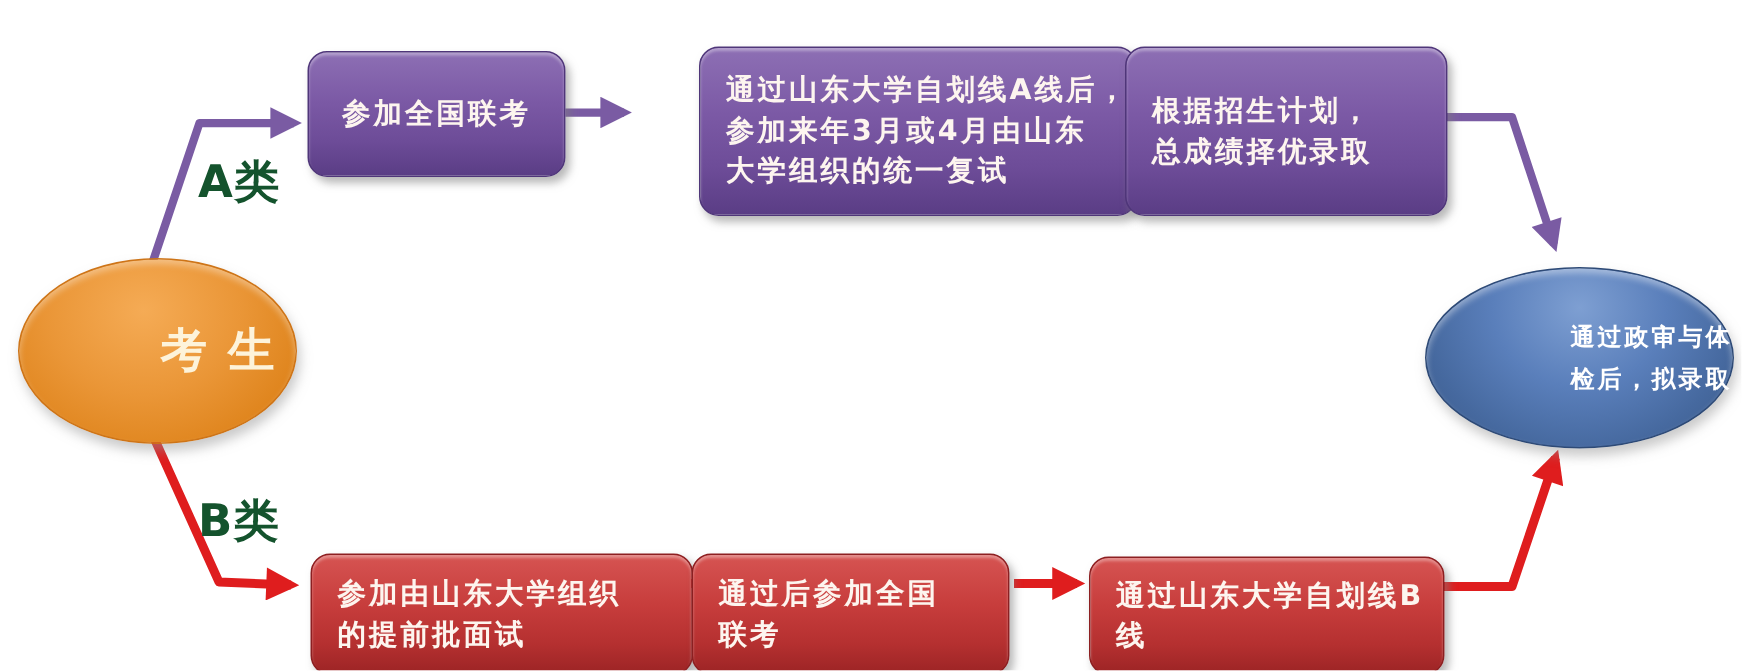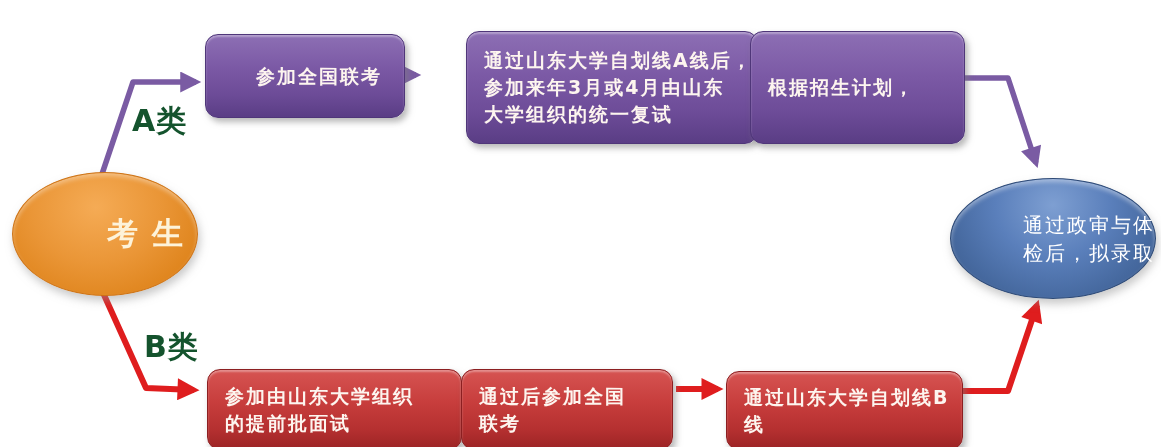--- a/index.html
+++ b/index.html
@@ -24,21 +24,20 @@
     font-weight: bold;
     font-size: 19px;
     line-height: 27px;
     letter-spacing: 2px;
   }
   .box .ln { white-space: nowrap; }
   .purple {
     background: linear-gradient(180deg, #8d6fb4 0%, #7b59a5 40%, #6d4c98 72%, #5a3d85 100%);
     border: 1px solid #4f3679;
     box-shadow: 3px 4px 6px rgba(125,125,125,0.55), inset 0 2px 2px rgba(255,255,255,0.35);
-    padding-left: 28px;
   }
   .red {
     background: linear-gradient(180deg, #d65452 0%, #c73d3c 42%, #b53030 75%, #9c2425 100%);
     border: 1px solid #8c1f21;
     box-shadow: 3px 4px 6px rgba(125,125,125,0.55), inset 0 2px 2px rgba(255,255,255,0.35);
     margin-top: 20px;
   }
   .lefttext { align-items: flex-start; padding-left: 17px; }
   .centertext { align-items: center; text-align: center; }
   .ellipse {
@@ -56,40 +55,40 @@
     font-size: 31px;
     letter-spacing: 14px;
     text-indent: 14px;
   }
   .end-ellipse {
     left: 950px; top: 178px; width: 204px; height: 119px;
     background: radial-gradient(ellipse at 50% 22%, #7e9fd2 0%, #5a7fbb 40%, #46699f 72%, #3a5988 100%);
     border: 1px solid #2e4a76;
     box-shadow: 2px 5px 8px rgba(150,150,150,0.5), inset 0 3px 4px rgba(255,255,255,0.4);
     color: #ffffff;
-    font-weight: normal;
-    font-size: 20px;
+    font-weight: bold;
+    font-size: 16px;
     line-height: 28px;
     letter-spacing: 2px;
   }
   .box-a1 { left: 205px; top: 34px; width: 170px; height: 82px; }
   .box-a2 { left: 424px; top: 31px; width: 273px; height: 111px; margin-left: 42px; }
   .box-a3 { left: 750px; top: 31px; width: 196px; height: 111px; }
   .box-b1 { left: 207px; top: 349px; width: 236px; height: 79px; }
   .box-b2 { left: 461px; top: 349px; width: 193px; height: 79px; }
   .box-b3 { left: 726px; top: 351px; width: 218px; height: 77px; }
   .branch-label {
     position: absolute; z-index: 3;
     color: #14532d;
     font-weight: bold;
     font-size: 30px;
     letter-spacing: 1px;
   }
   .label-a { left: 132px; top: 101px; }
-  .label-b { left: 144px; top: 327px; }
+  .label-b { left: 132px; top: 327px; }
 </style>
 </head>
 <body>
 
 <div class="canvas">
 
   <svg class="arrows" viewBox="0 0 1161 447" xmlns="http://www.w3.org/2000/svg">
     <defs>
       <marker id="mpurple" viewBox="0 0 10 10" refX="7.5" refY="5" markerWidth="24" markerHeight="21" orient="auto" markerUnits="userSpaceOnUse">
         <path d="M0,0 L10,5 L0,10 Z" fill="#7a5ba3"></path>
@@ -122,20 +121,21 @@
   </div>
 
   <div class="shape box purple lefttext box-a2">
     <div class="ln">通过山东大学自划线A线后，</div>
     <div class="ln">参加来年3月或4月由山东</div>
     <div class="ln">大学组织的统一复试</div>
   </div>
 
   <div class="shape box purple lefttext box-a3">
     <div class="ln">根据招生计划，</div>
+    <div class="ln">总成绩择优录取</div>
   </div>
 
   <div class="shape box red lefttext box-b1">
     <div class="ln">参加由山东大学组织</div>
     <div class="ln">的提前批面试</div>
   </div>
 
   <div class="shape box red lefttext box-b2">
     <div class="ln">通过后参加全国</div>
     <div class="ln">联考</div>

